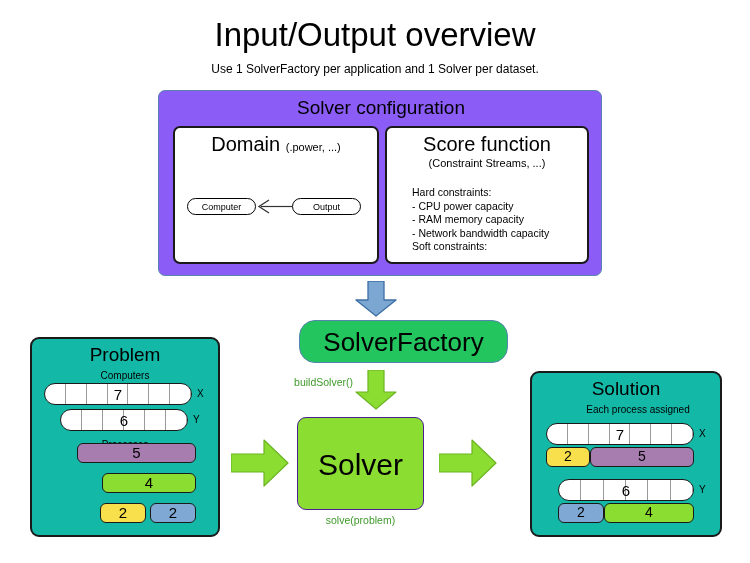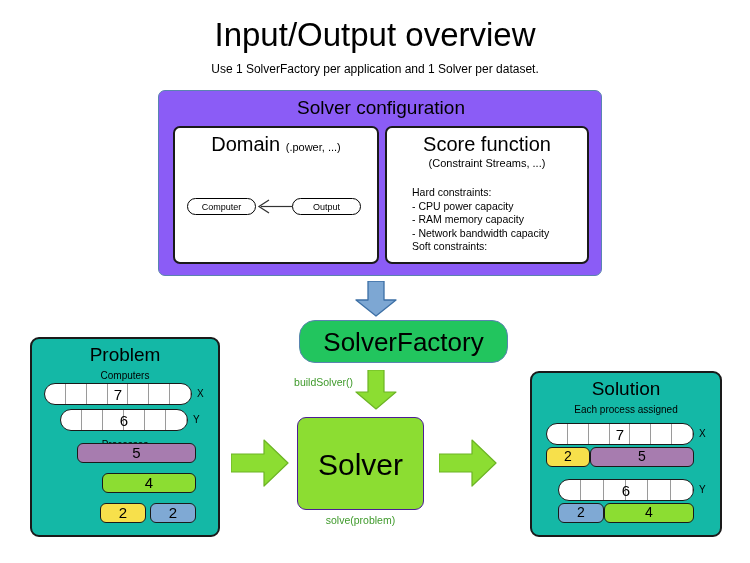--- a/index.html
+++ b/index.html
@@ -157,20 +157,21 @@
     text-align: center;
     font-size: 19px;
     margin-top: 5px;
   }
   .panel-note {
     width: 100%;
     text-align: center;
     font-size: 10px;
     line-height: 12.5px;
     margin-top: 4px;
+    padding-left: 12px;
   }
   .group-label {
     width: 100%;
     text-align: center;
     font-size: 10px;
     margin-top: 4px;
   }
 
   
   .computer-row { position: relative; height: 24px; }

